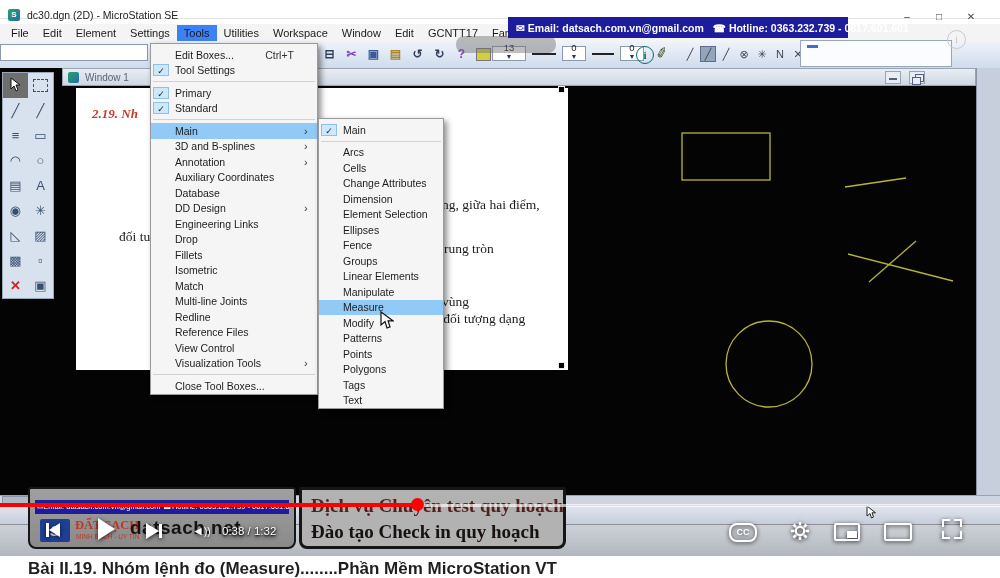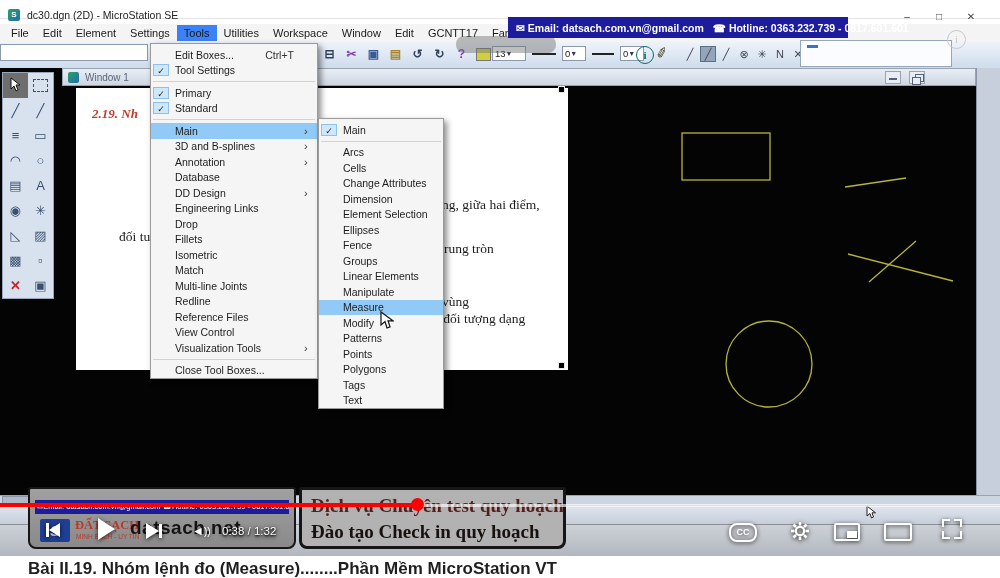--- a/index.html
+++ b/index.html
@@ -24,21 +24,21 @@
   .menubar .mb-item{padding:2px 7px;}
   .menubar .mb-item.active{background:#3b82f6;}
   
   .toolbar{left:0;top:42px;width:1000px;height:26px;background:linear-gradient(#eef3fa,#cfdcec);
            border-bottom:1px solid #9fb0c4;}
   .keyin{left:0;top:44px;width:148px;height:17px;background:#fff;border:1px solid #8a99ad;box-sizing:border-box;}
   .tb-row{left:320px;top:45px;display:flex;gap:3px;align-items:center;}
   .tb-btn{width:19px;height:18px;display:flex;align-items:center;justify-content:center;font-size:12px;font-weight:bold;}
   .swatch{left:476px;top:48px;width:13px;height:11px;background:#cfcf40;border:1px solid #777;}
   .dd{position:absolute;height:15px;background:#fff;border:1px solid #8a99ad;font-size:9.5px;display:flex;
-      align-items:center;justify-content:flex-start;padding:0 2px;box-sizing:border-box;}
+      align-items:center;justify-content:flex-end;padding:0 2px;box-sizing:border-box;flex-direction:column;}
   .dd .car{font-size:7px;color:#335;}
   .hline{position:absolute;height:2px;background:#222;}
   .info-ico{left:636px;top:46px;width:16px;height:16px;border:1.6px solid #0c6a6a;border-radius:50%;color:#0c6a6a;
             font-size:11px;font-weight:bold;text-align:center;line-height:16px;font-family:"Liberation Serif",serif;}
   .pen-ico{left:656px;top:45px;font-size:14px;color:#3c3c18;transform:rotate(-15deg);}
   .snap-row{left:682px;top:46px;display:flex;gap:2px;}
   .snap{width:16px;height:16px;display:flex;align-items:center;justify-content:center;font-size:11px;color:#445;}
   .snap.selected{background:#93a5b8;border:1px solid #5c6e84;box-sizing:border-box;}
   .blob{left:456px;top:36px;width:100px;height:17px;background:rgba(110,110,110,.45);border-radius:8px;}
   .float-panel{left:800px;top:40px;width:152px;height:27px;background:#fbfcff;border:1px solid #98a6ba;box-sizing:border-box;}
@@ -399,20 +399,26 @@
         <span class="arr">›</span>
       </div>
       <div class="mi">
         <span class="check"></span>
         <span class="lbl">Annotation</span>
         <span class="sc"></span>
         <span class="arr">›</span>
       </div>
       <div class="mi">
         <span class="check"></span>
+        <span class="lbl">Auxiliary Coordinates</span>
+        <span class="sc"></span>
+        <span class="arr"></span>
+      </div>
+      <div class="mi">
+        <span class="check"></span>
         <span class="lbl">Database</span>
         <span class="sc"></span>
         <span class="arr"></span>
       </div>
       <div class="mi">
         <span class="check"></span>
         <span class="lbl">DD Design</span>
         <span class="sc"></span>
         <span class="arr">›</span>
       </div>

